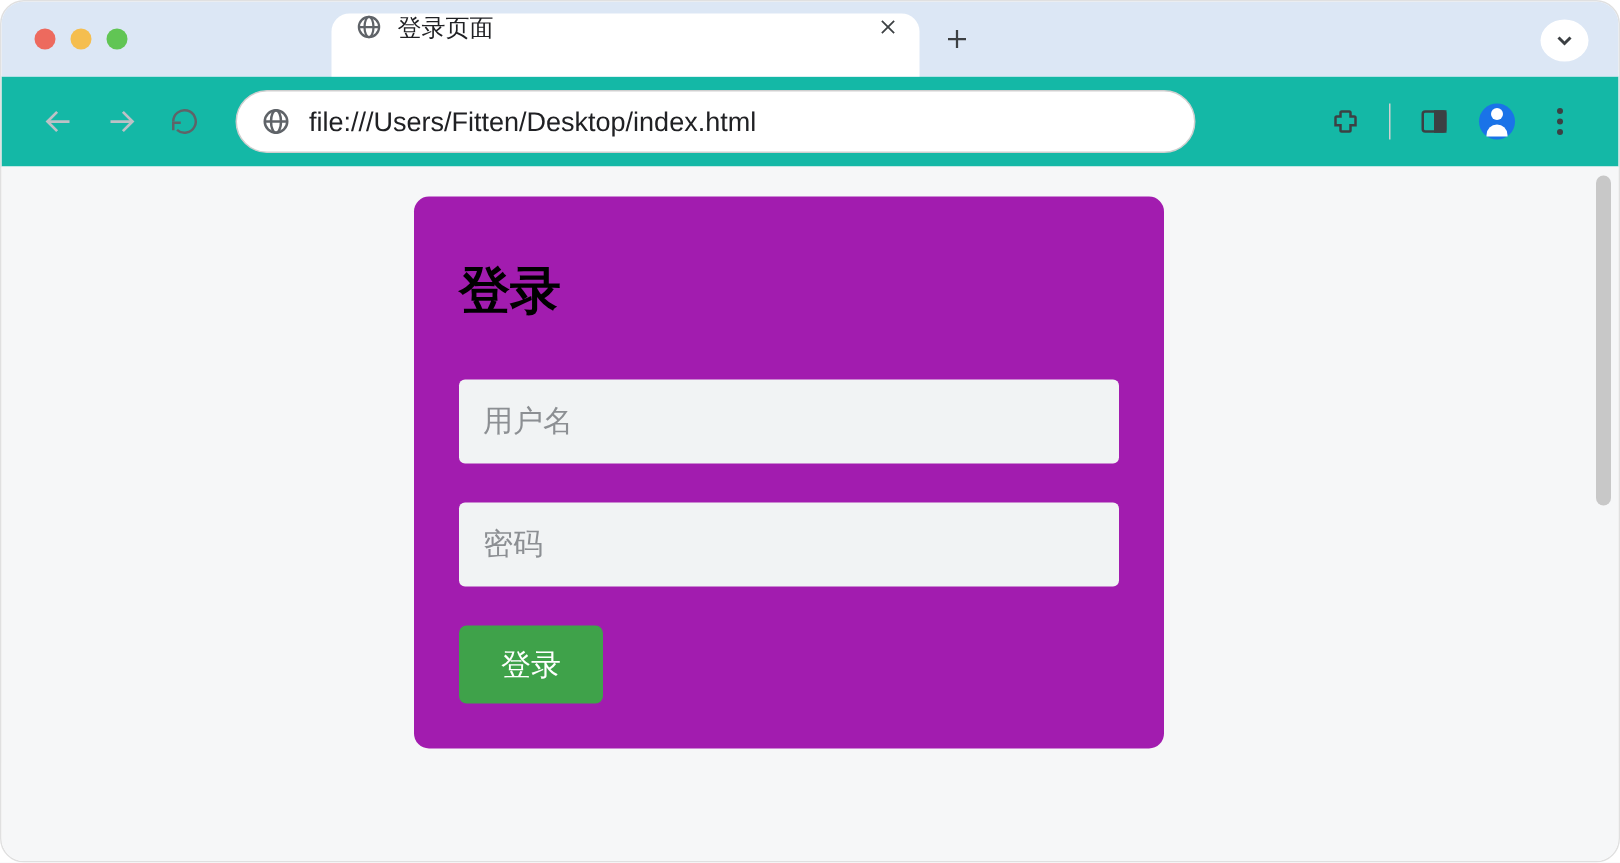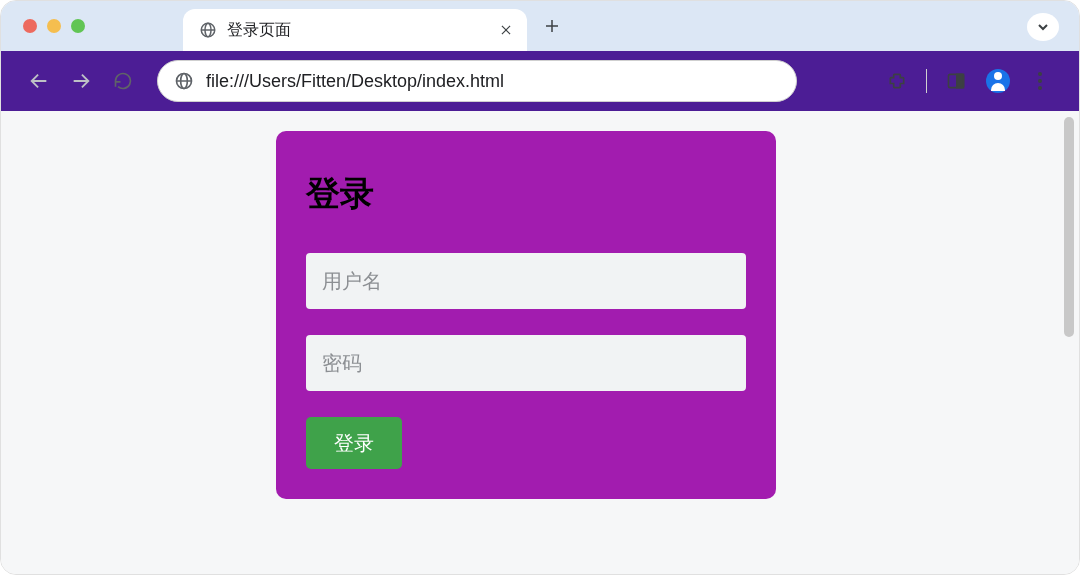--- a/index.html
+++ b/index.html
@@ -39,26 +39,26 @@
       height: 14px;
       border-radius: 50%;
     }
     .tl-red { background: #ed6a5e; }
     .tl-yellow { background: #f5be4f; }
     .tl-green { background: #61c554; }
     .tab {
       background: #fff;
       border-radius: 12px 12px 0 0;
       height: 42px;
-      width: 344px;
-      display: flex;
-      align-items: center;
+      width: 392px;
+      display: flex;
       padding: 0 12px 0 16px;
       gap: 10px;
       position: relative;
+      margin-left: 38px;
     }
     .tab-globe-icon {
       width: 18px;
       height: 18px;
       display: inline-flex;
       color: #5f6368;
     }
     .tab-title {
       flex: 1;
       font-size: 16px;
@@ -101,21 +101,21 @@
       display: inline-flex;
       align-items: center;
       justify-content: center;
       color: #3c4043;
       background: #fff;
       border-radius: 50%;
       cursor: pointer;
     }
     
     .toolbar {
-      background: #4c1d95;
+      background: #14b8a6;
       height: 60px;
       display: flex;
       align-items: center;
       padding: 0 20px;
       gap: 6px;
     }
     .nav-btn {
       width: 36px;
       height: 36px;
       display: inline-flex;

